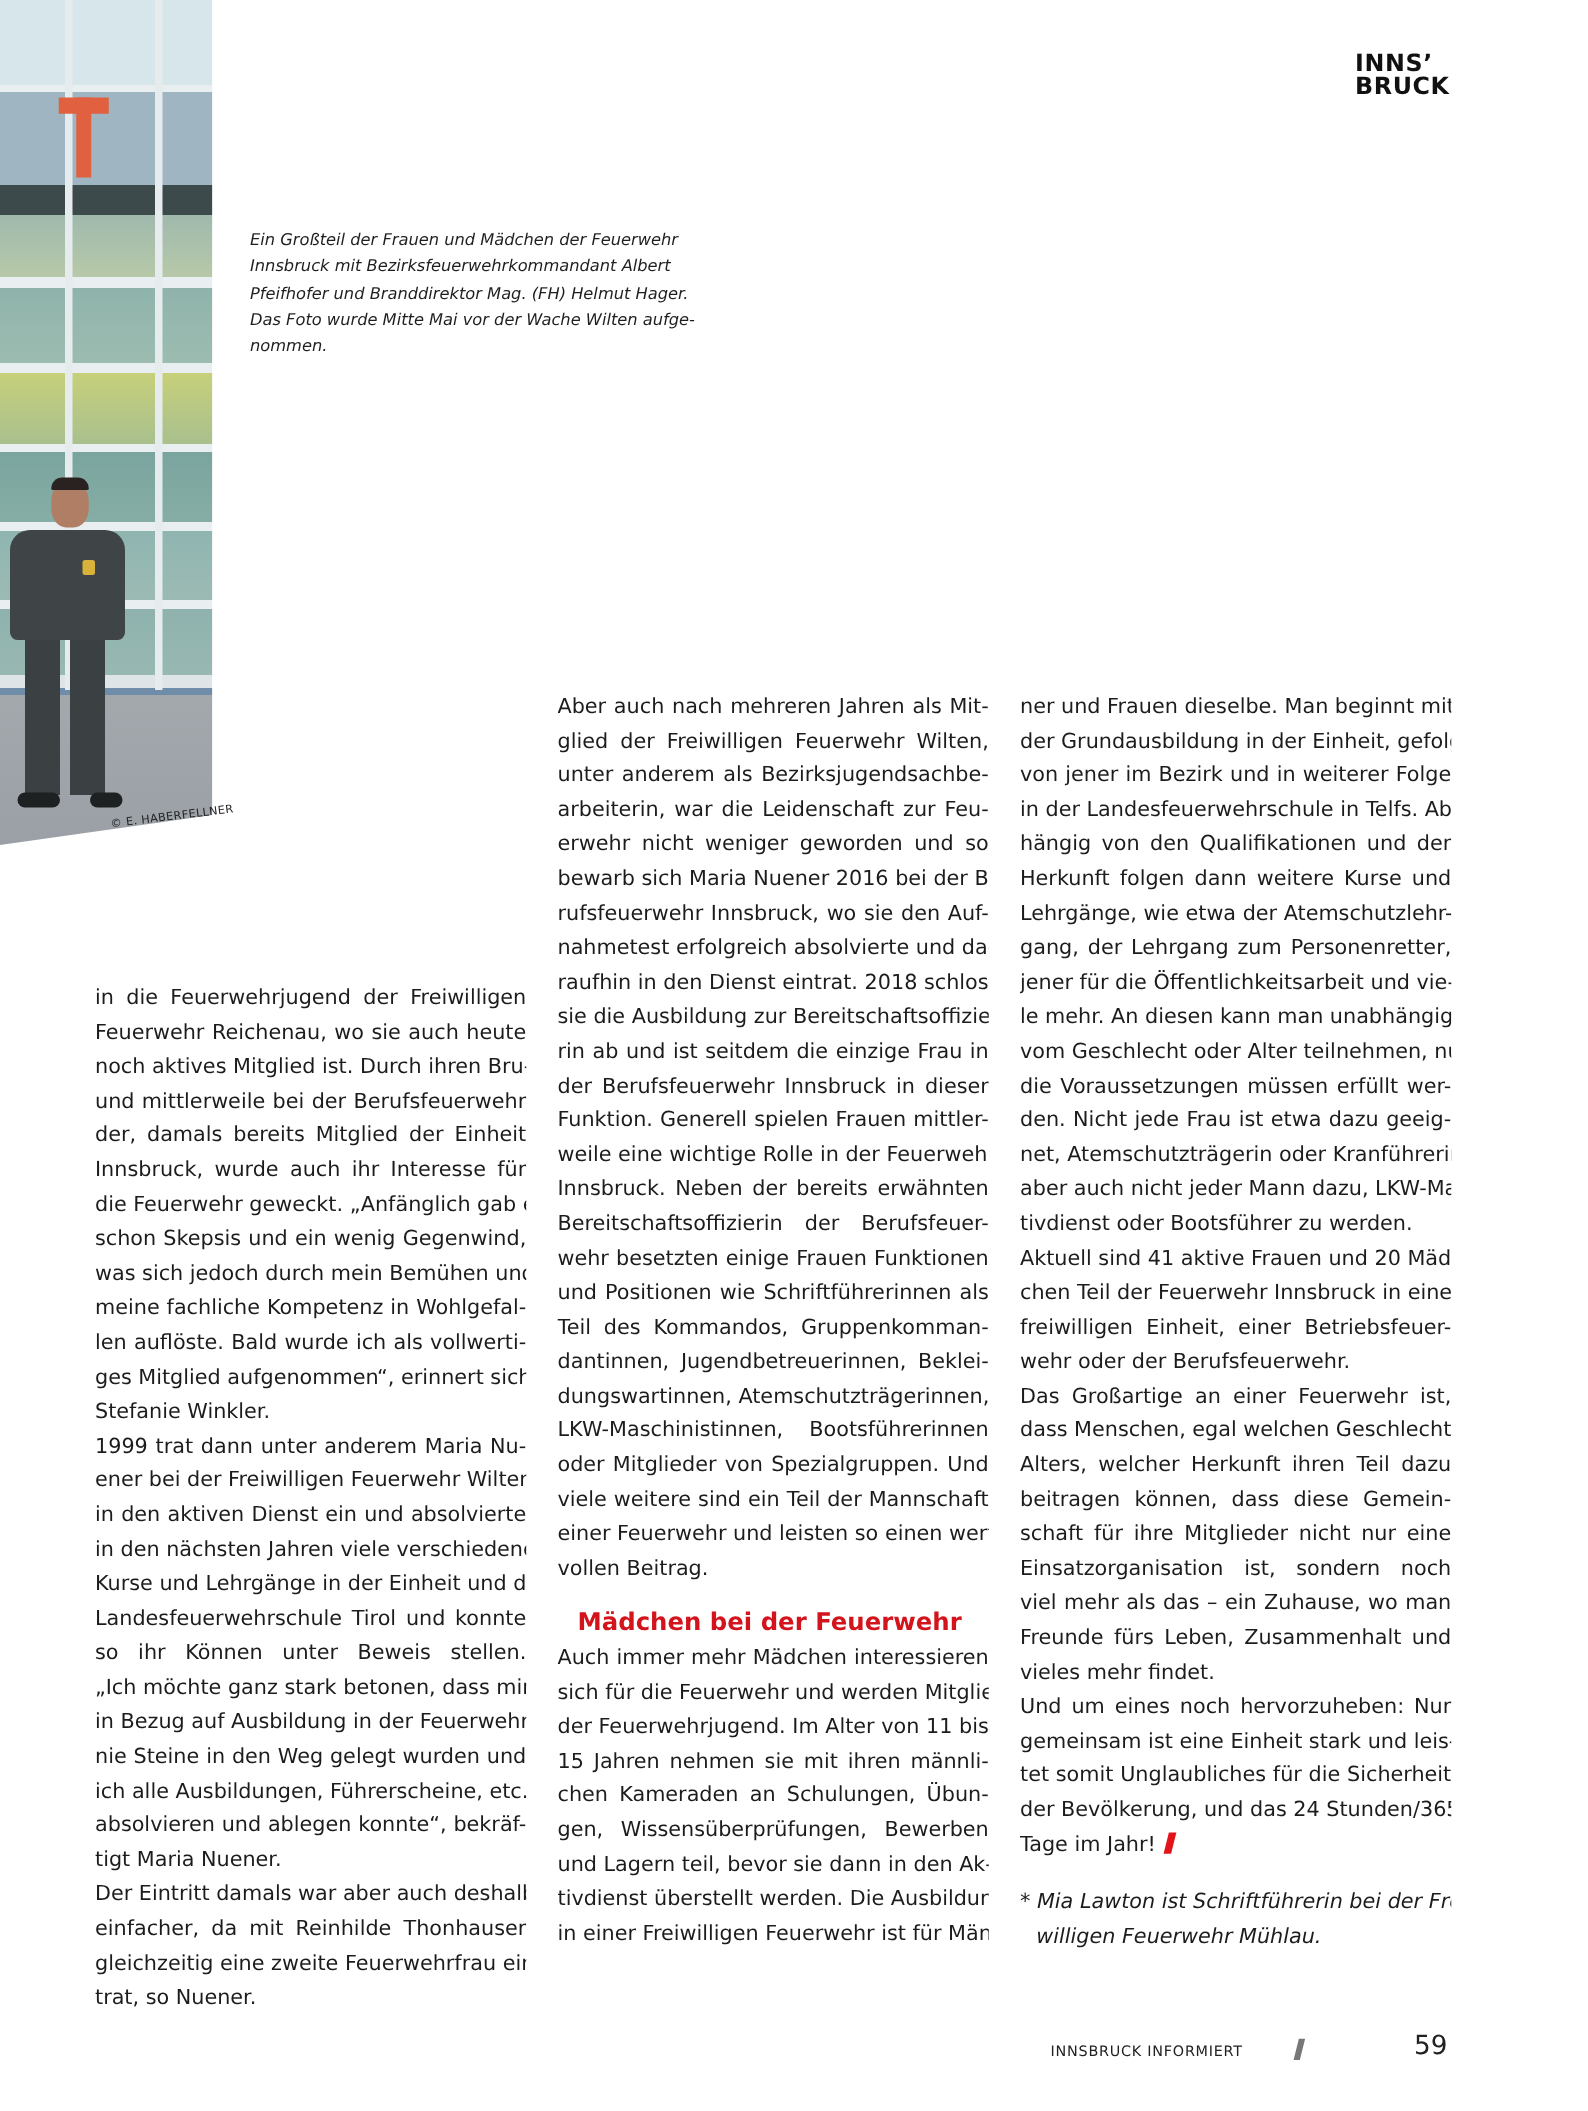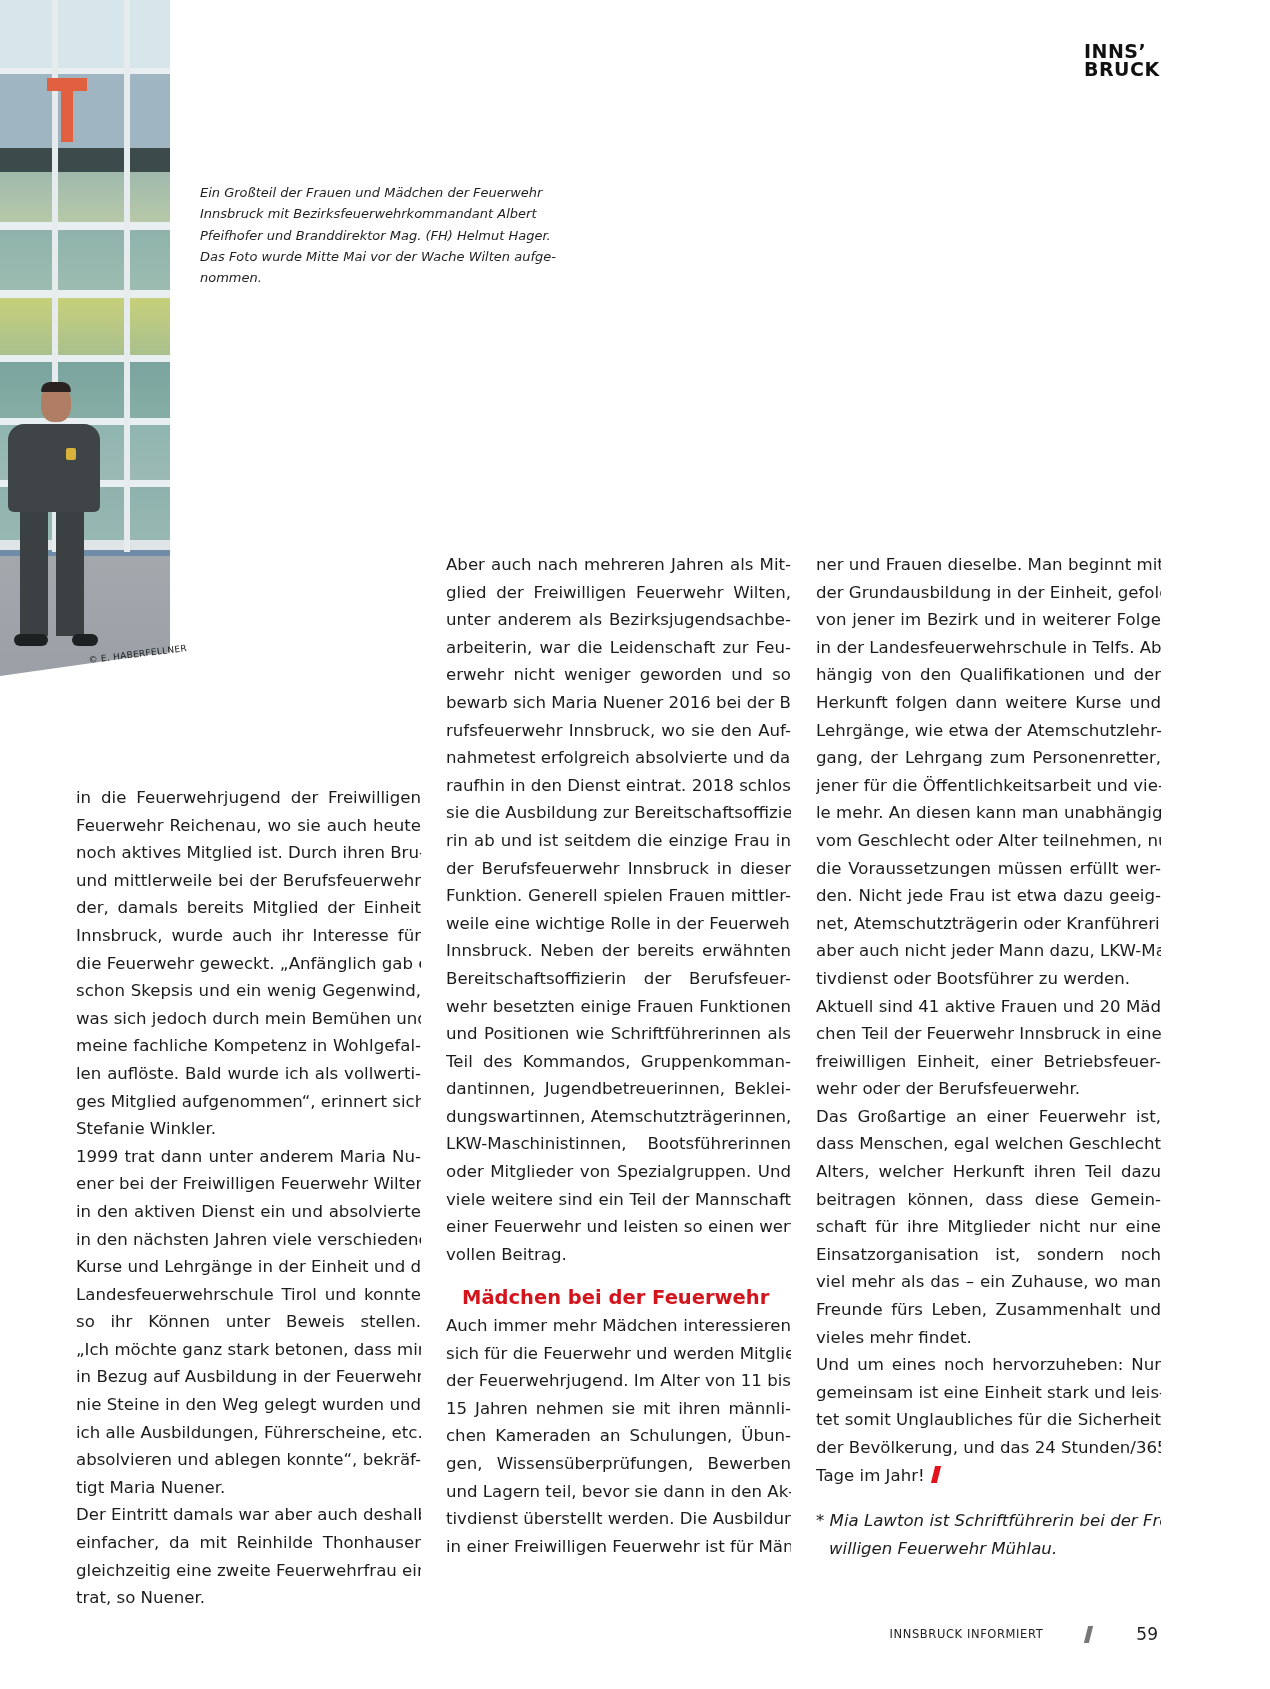--- a/index.html
+++ b/index.html
@@ -49,23 +49,23 @@
   .col2 { left: 446px; top: 551px; }
   .col3 { left: 816px; top: 551px; }
 
   .subhead { display: block; color: #d3141c; font-weight: bold; font-size: 19.5px; height: 27.6px; line-height: 27.6px; margin-top: 16px; white-space: nowrap; margin-left: 16px; }
   .endmark { display: inline-block; width: 6px; height: 17px; background: #e3131b; transform: skewX(-14deg); margin-left: 8px; vertical-align: -2px; }
 
   .footnote { display: block; font-style: italic; margin-top: 18px; }
   .footnote .ln { text-align-last: left; }
   .footnote .indent { padding-left: 13px; }
 
-  .footer { position: absolute; top: 1624px; right: 112px; font-size: 11.5px; letter-spacing: 0.6px; color: #222; display: flex; align-items: center; gap: 31px; }
+  .footer { position: absolute; top: 1624px; right: 112px; font-size: 11.5px; letter-spacing: 0.6px; color: #222; display: flex; align-items: flex-end; gap: 31px; }
   .footer .slash { display: inline-block; width: 5px; height: 17px; background: #777; transform: skewX(-14deg); margin: 0 14px 0 12px; }
-  .footer .page { font-size: 17px; letter-spacing: 0; }
+  .footer .page { font-size: 21px; letter-spacing: 0; margin-left: 44px; }
 </style>
 </head>
 <body>
 
 <div class="photo">
   <div class="mullion" style="left:52px"></div>
   <div class="mullion" style="left:124px"></div>
   <div class="sign-t-top"></div>
   <div class="sign-t-stem"></div>
   <div class="person-leg-l"></div>

